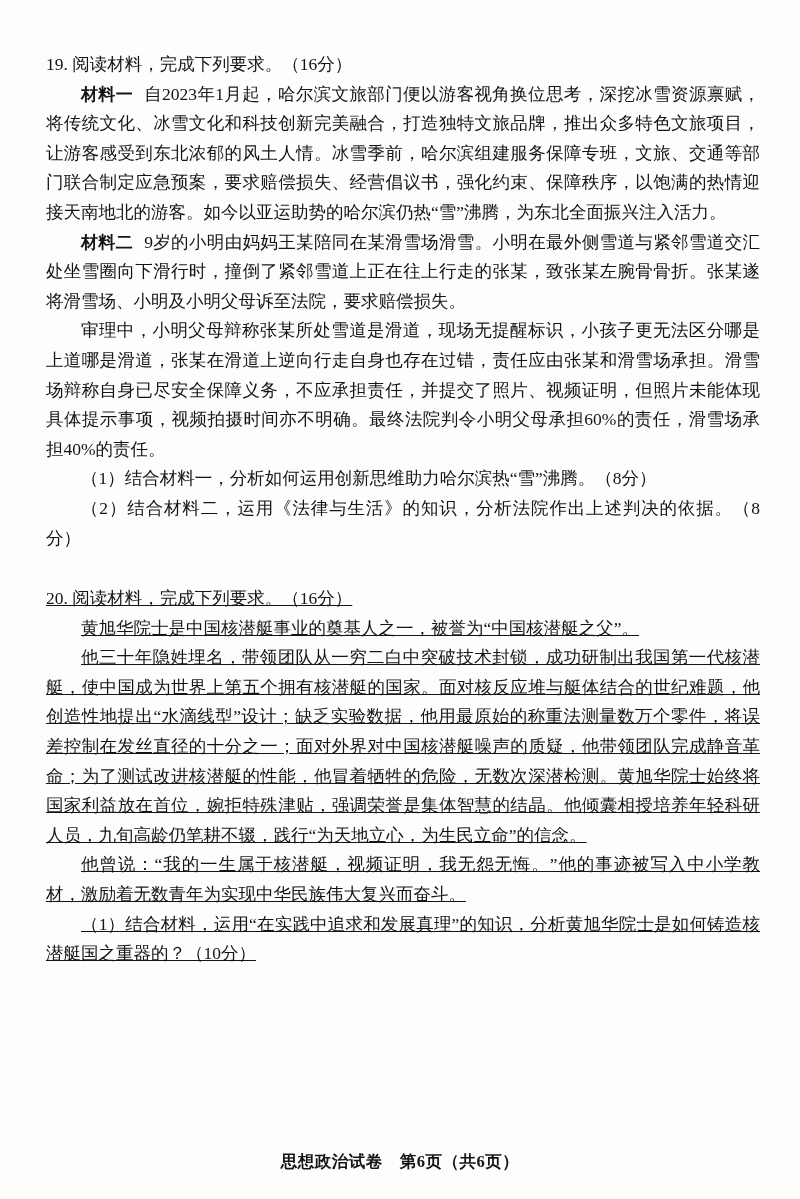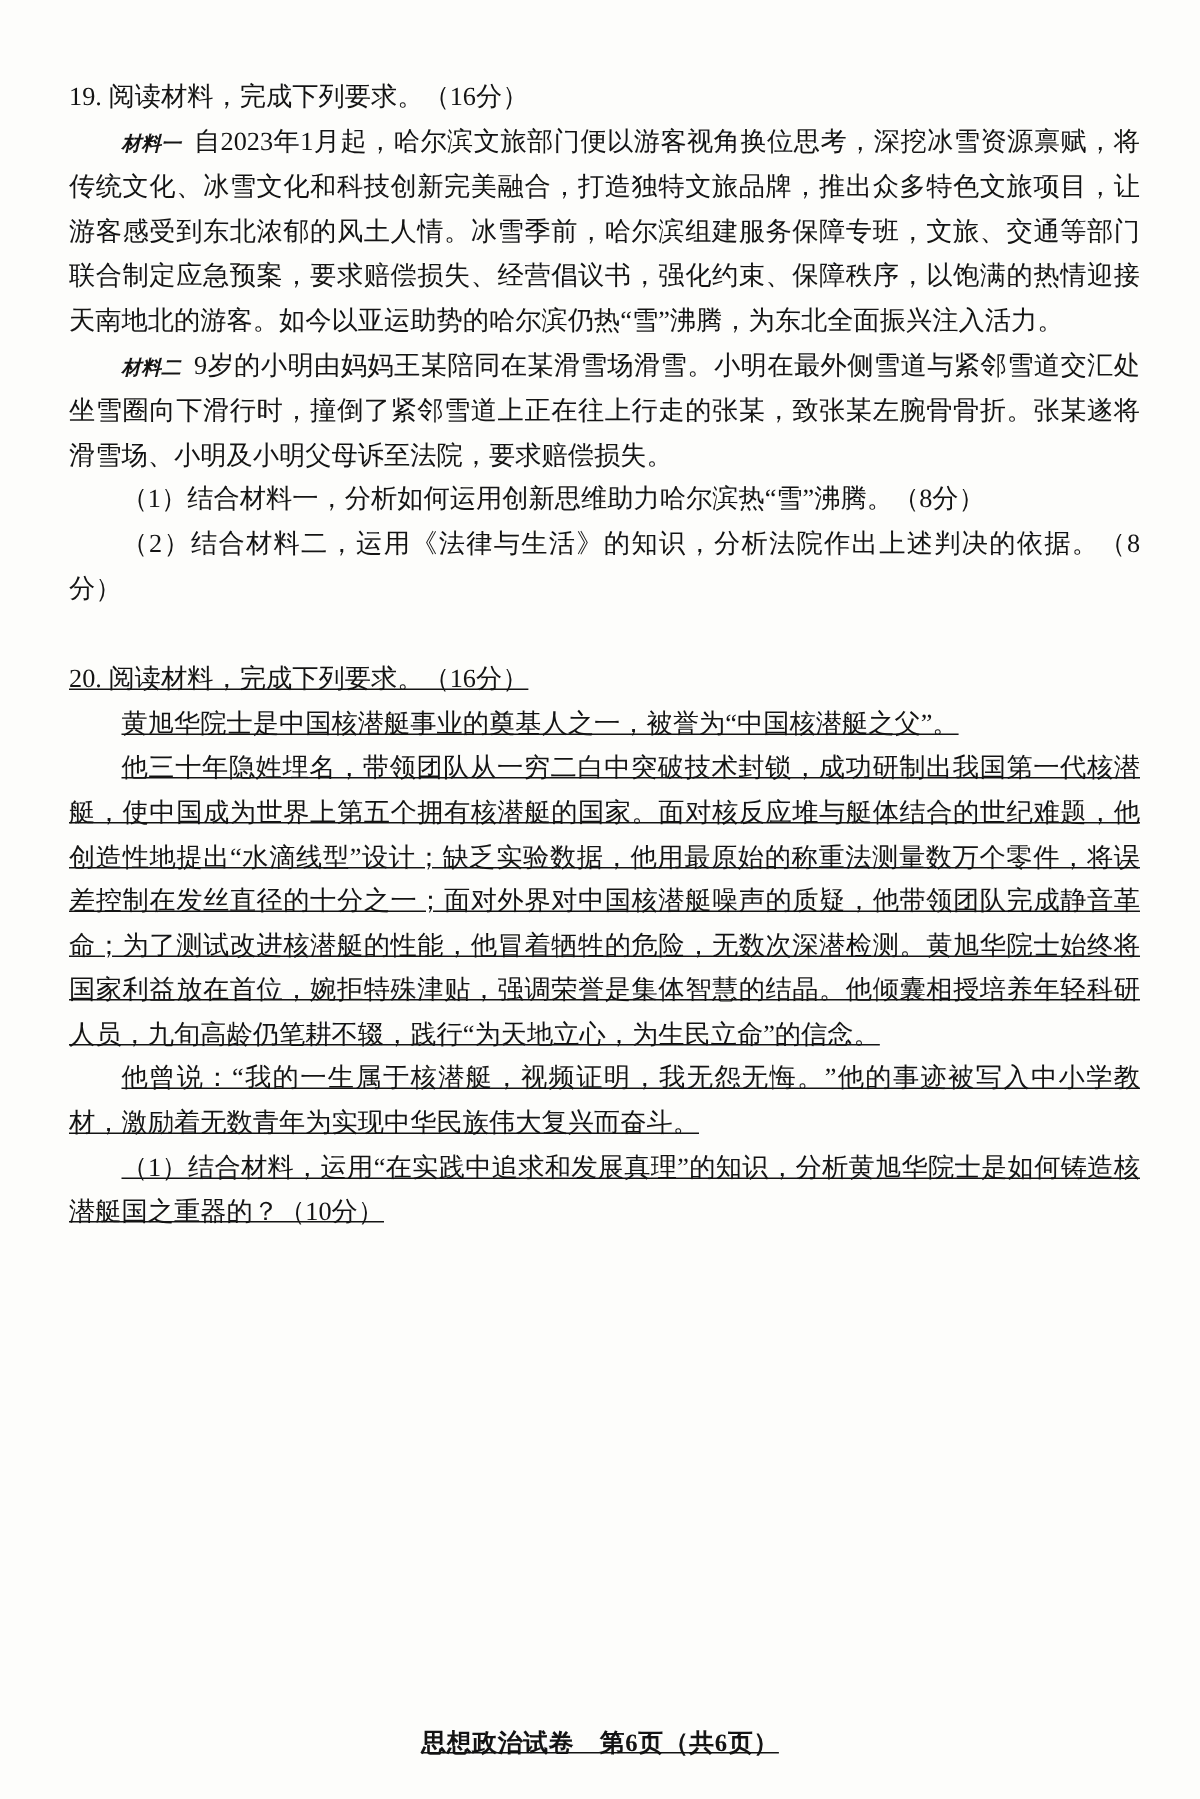--- a/index.html
+++ b/index.html
@@ -29,45 +29,44 @@
     font-size: 17.5px;
     line-height: 29.6px;
     text-align: justify;
     text-indent: 2em;
     text-justify: inter-ideograph;
   }
   .mat-label {
     font-weight: bold;
     font-family: "Liberation Sans", "DejaVu Sans", sans-serif;
     margin-right: 0.65em;
-    font-size: 13px;
-    font-style: italic;
+    font-size: 17px;
   }
   .question-20 { margin-top: 31px; text-decoration: underline; }
   .footer {
     position: absolute;
     left: 0;
     right: 0;
     bottom: 26px;
     text-align: center;
     font-size: 16.5px;
     font-weight: bold;
     letter-spacing: 0.5px;
-    text-decoration: underline;
   }
 </style>
 </head>
 <body>
 
 <div class="page">
 
   <section>
     <p class="q-header">19. 阅读材料，完成下列要求。（16分）</p>
     <p class="para"><span class="mat-label">材料一</span><span>自2023年1月起，哈尔滨文旅部门便以游客视角换位思考，深挖冰雪资源禀赋，将传统文化、冰雪文化和科技创新完美融合，打造独特文旅品牌，推出众多特色文旅项目，让游客感受到东北浓郁的风土人情。冰雪季前，哈尔滨组建服务保障专班，文旅、交通等部门联合制定应急预案，要求赔偿损失、经营倡议书，强化约束、保障秩序，以饱满的热情迎接天南地北的游客。如今以亚运助势的哈尔滨仍热“雪”沸腾，为东北全面振兴注入活力。</span></p>
     <p class="para"><span class="mat-label">材料二</span><span>9岁的小明由妈妈王某陪同在某滑雪场滑雪。小明在最外侧雪道与紧邻雪道交汇处坐雪圈向下滑行时，撞倒了紧邻雪道上正在往上行走的张某，致张某左腕骨骨折。张某遂将滑雪场、小明及小明父母诉至法院，要求赔偿损失。</span></p>
+    <p class="para">审理中，小明父母辩称张某所处雪道是滑道，现场无提醒标识，小孩子更无法区分哪是上道哪是滑道，张某在滑道上逆向行走自身也存在过错，责任应由张某和滑雪场承担。滑雪场辩称自身已尽安全保障义务，不应承担责任，并提交了照片、视频证明，但照片未能体现具体提示事项，视频拍摄时间亦不明确。最终法院判令小明父母承担60%的责任，滑雪场承担40%的责任。</p>
     <p class="para">（1）结合材料一，分析如何运用创新思维助力哈尔滨热“雪”沸腾。（8分）</p>
     <p class="para">（2）结合材料二，运用《法律与生活》的知识，分析法院作出上述判决的依据。（8分）</p>
   </section>
 
   <section class="question-20">
     <p class="q-header">20. 阅读材料，完成下列要求。（16分）</p>
     <p class="para">黄旭华院士是中国核潜艇事业的奠基人之一，被誉为“中国核潜艇之父”。</p>
     <p class="para">他三十年隐姓埋名，带领团队从一穷二白中突破技术封锁，成功研制出我国第一代核潜艇，使中国成为世界上第五个拥有核潜艇的国家。面对核反应堆与艇体结合的世纪难题，他创造性地提出“水滴线型”设计；缺乏实验数据，他用最原始的称重法测量数万个零件，将误差控制在发丝直径的十分之一；面对外界对中国核潜艇噪声的质疑，他带领团队完成静音革命；为了测试改进核潜艇的性能，他冒着牺牲的危险，无数次深潜检测。黄旭华院士始终将国家利益放在首位，婉拒特殊津贴，强调荣誉是集体智慧的结晶。他倾囊相授培养年轻科研人员，九旬高龄仍笔耕不辍，践行“为天地立心，为生民立命”的信念。</p>
     <p class="para">他曾说：“我的一生属于核潜艇，视频证明，我无怨无悔。”他的事迹被写入中小学教材，激励着无数青年为实现中华民族伟大复兴而奋斗。</p>
     <p class="para">（1）结合材料，运用“在实践中追求和发展真理”的知识，分析黄旭华院士是如何铸造核潜艇国之重器的？（10分）</p>

